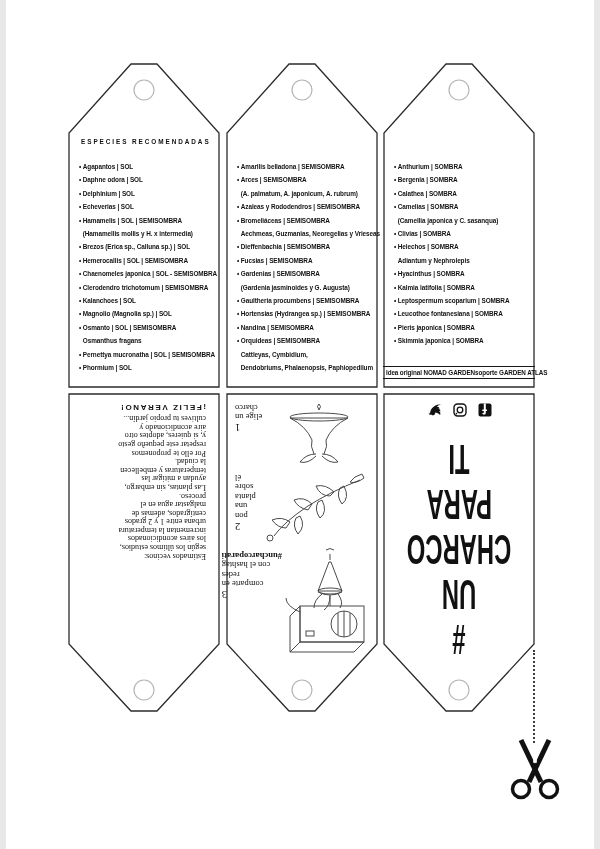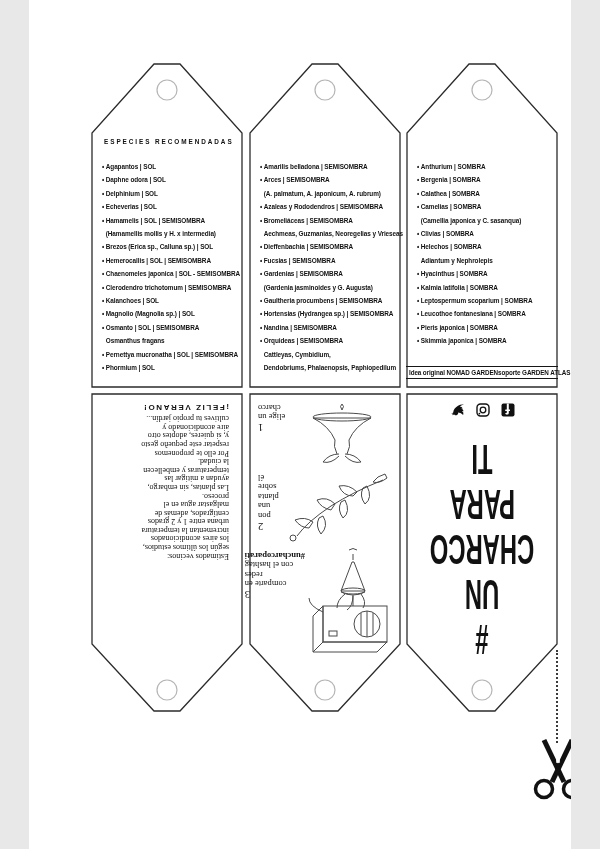--- a/index.html
+++ b/index.html
@@ -1,17 +1,17 @@
 <!DOCTYPE html>
 <html><head>
 <meta charset="utf-8">
 <style>
   * { margin:0; padding:0; box-sizing:border-box; }
   body { background:#e8e8e8; font-family:"Liberation Sans", sans-serif; }
-  .page { position:relative; width:542px; height:849px; background:#ffffff; margin:0 auto; overflow:hidden; color:#111; }
+  .page { position:relative; width:588px; height:849px; background:#ffffff; margin:0 auto; overflow:hidden; color:#111; }
 
   .tag { position:absolute; width:152px; }
   .tag-top { top:63px; height:325px; }
   .tag-bottom { top:393px; height:319px; }
   .tag svg.outline { position:absolute; inset:0; width:100%; height:100%; }
   .tag .content { position:absolute; inset:0; }
 
   
   .list-header { position:absolute; left:13px; top:74px; font-size:8px; font-weight:bold; letter-spacing:2.4px; white-space:nowrap; transform:scaleX(0.8); transform-origin:0 0; }
   .species-list { position:absolute; left:11px; top:97px; width:176px; font-size:8px; font-weight:bold; line-height:13.4px; white-space:nowrap; transform:scaleX(0.8); transform-origin:0 0; letter-spacing:-0.1px; }

